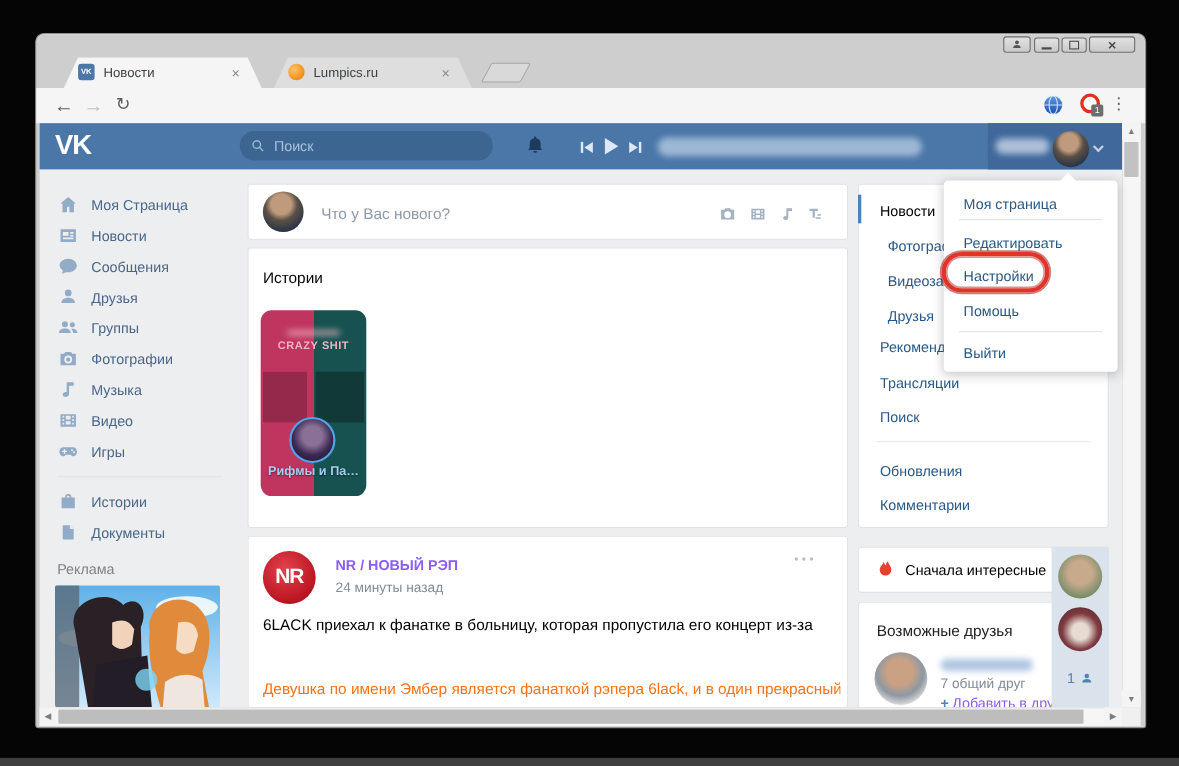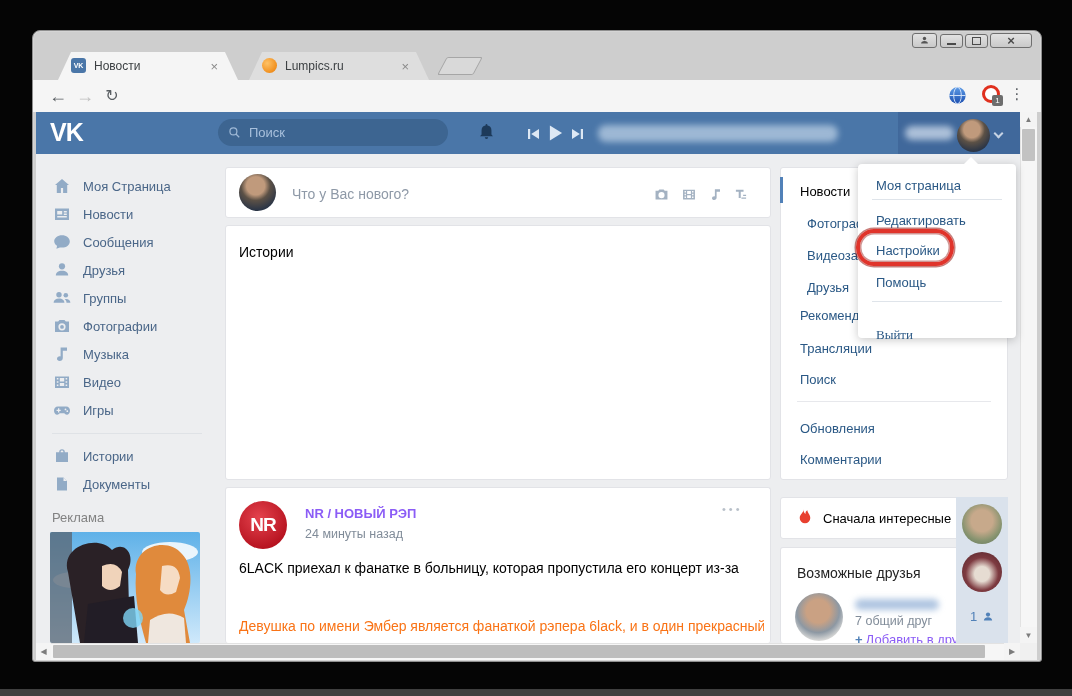--- a/index.html
+++ b/index.html
@@ -269,20 +269,28 @@
       </svg>
     </div>
   <div class="abs ic" style="left:732px;top:186px;width:18px;height:17px;color:#a4b2c2;">
       <svg viewBox="0 0 20 20">
         <path d="M4 4.5h9v2.3H9.7v7.2H7.3V6.8H4zM12.5 10.4H16v1.5h-3.5zM10.5 13.6H16v1.5h-5.5z"></path>
       </svg>
     </div>
 
   <div class="abs card" style="left:225px;top:225px;width:546px;height:255px;"></div>
   <div class="abs" style="left:239px;top:244px;font-size:14px;color:#000;">Истории</div>
+  <div class="abs" style="left:237px;top:282px;width:96px;height:169px;border-radius:10px;overflow:hidden;background:linear-gradient(90deg,#bf3560 0 50%,#175251 50% 100%);">
+    <div class="abs" style="left:2px;top:56px;width:40px;height:46px;background:rgba(0,0,0,.22);"></div>
+    <div class="abs" style="left:50px;top:56px;width:44px;height:46px;background:rgba(0,0,0,.3);"></div>
+    <div class="abs blurpill" style="left:24px;top:18px;width:48px;height:5px;background:rgba(240,182,192,.7);"></div>
+    <div class="abs" style="left:0;top:27px;width:96px;text-align:center;font-size:10px;font-weight:bold;letter-spacing:.5px;color:#f0b6c0;">CRAZY SHIT</div>
+    <div class="abs" style="left:26px;top:97px;width:42px;height:42px;border-radius:50%;border:2px solid #53a3e8;background:radial-gradient(circle at 50% 40%,#8a6f96 0 30%,#3a2850 60%,#17102c);"></div>
+    <div class="abs" style="left:0;top:141px;width:96px;text-align:center;font-size:11.5px;font-weight:bold;color:#a6cdf1;text-shadow:0 1px 2px rgba(0,0,0,.5);">Рифмы и Па…</div>
+  </div>
 
   <div class="abs card" style="left:225px;top:487px;width:546px;height:156px;border-bottom:0;"></div>
   <div class="abs" style="left:239px;top:501px;width:48px;height:48px;border-radius:50%;background:radial-gradient(circle at 42% 35%,#e4434e,#b6121f 75%);color:#fff;font-size:19px;font-weight:800;display:flex;align-items:center;justify-content:center;letter-spacing:-1px;">NR</div>
   <div class="abs link" style="left:305px;top:506px;font-size:13px;font-weight:bold;">NR / НОВЫЙ РЭП</div>
   <div class="abs" style="left:305px;top:527px;font-size:12.5px;color:#818c99;">24 минуты назад</div>
   <div class="abs" style="left:722px;top:503px;font-size:11px;color:#b8c0c9;letter-spacing:3px;">•••</div>
   <div class="abs" style="left:239px;top:560px;width:520px;font-size:14px;color:#000;">6LACK приехал к фанатке в больницу, которая пропустила его концерт из-за</div>
   <div class="abs" style="left:239px;top:618px;width:525px;font-size:14px;color:#f97316;white-space:nowrap;overflow:hidden;">Девушка по имени Эмбер является фанаткой рэпера 6lack, и в один прекрасный</div>
 
   <div class="abs card" style="left:780px;top:167px;width:228px;height:313px;"></div>
@@ -329,21 +337,21 @@
   </div>
 
   <div class="abs" style="left:963px;top:157px;width:0;height:0;border-left:8px solid transparent;border-right:8px solid transparent;border-bottom:8px solid #fff;z-index:30;"></div>
   <div class="abs" style="left:858px;top:164px;width:158px;height:174px;background:#fff;border-radius:4px;box-shadow:0 2px 10px rgba(0,0,0,.22);z-index:29;"></div>
   <div class="abs menuitem" style="left:876px;top:178px;z-index:31;">Моя страница</div>
   <div class="abs" style="left:872px;top:199px;width:130px;height:1px;background:#dfe4ea;z-index:31;"></div>
   <div class="abs menuitem" style="left:876px;top:213px;z-index:31;">Редактировать</div>
   <div class="abs menuitem" style="left:876px;top:243px;z-index:31;">Настройки</div>
   <div class="abs menuitem" style="left:876px;top:275px;z-index:31;">Помощь</div>
   <div class="abs" style="left:872px;top:301px;width:130px;height:1px;background:#dfe4ea;z-index:31;"></div>
-  <div class="abs menuitem" style="left:876px;top:327px;z-index:31;font-family:Liberation Serif, serif;">Выйти</div>
+  <div class="abs menuitem" style="left:876px;top:313px;z-index:31;">Выйти</div>
 
   <div class="abs" style="left:856px;top:229px;width:98px;height:37px;border:4px solid #e0342b;border-radius:18px;box-shadow:0 0 0 1.5px rgba(150,20,15,.55), inset 0 0 0 1.5px rgba(150,20,15,.45);z-index:40;"></div>
 
   <div class="abs" style="left:1020px;top:112px;width:17px;height:531px;background:#f6f6f6;border-left:1px solid #e2e2e2;"></div>
   <div class="abs scrollbtn" style="left:1020px;top:112px;width:17px;height:15px;">▲</div>
   <div class="abs thumb" style="left:1022px;top:129px;width:13px;height:32px;"></div>
   <div class="abs scrollbtn" style="left:1020px;top:627px;width:17px;height:16px;">▼</div>
 
   <div class="abs" style="left:36px;top:643px;width:984px;height:17px;background:#f6f6f6;border-top:1px solid #e2e2e2;"></div>
   <div class="abs scrollbtn" style="left:36px;top:643px;width:15px;height:17px;">◀</div>

